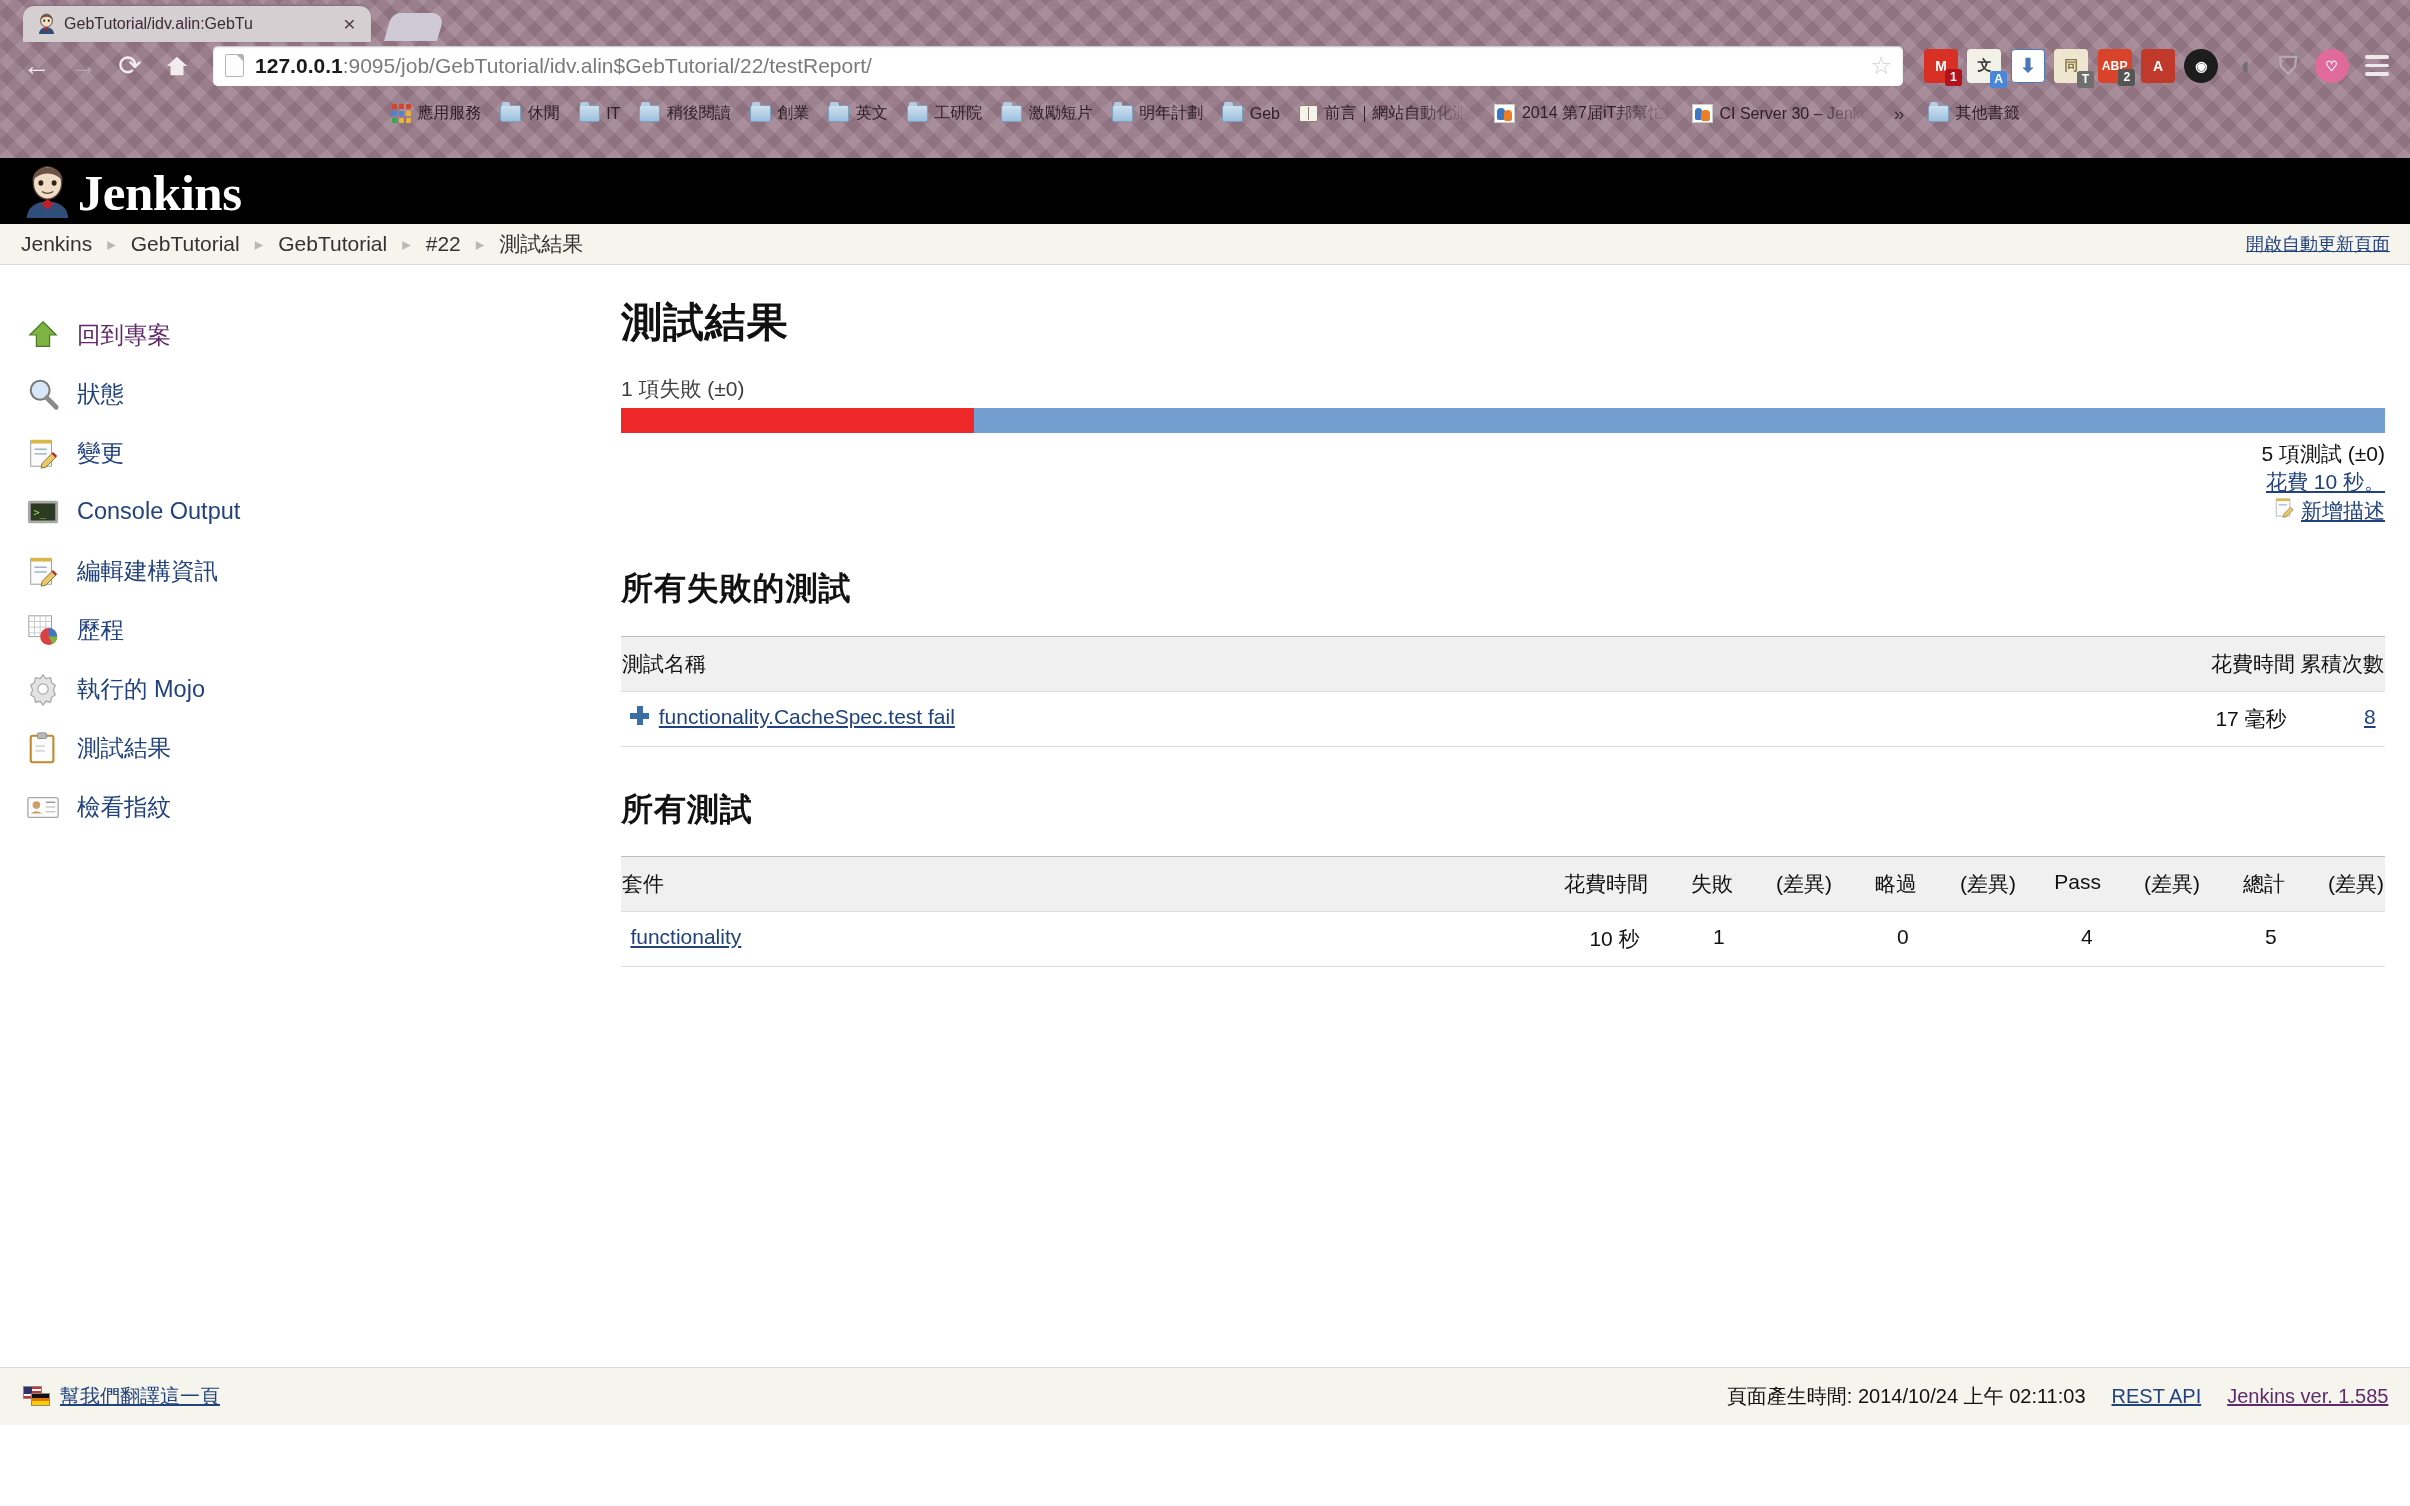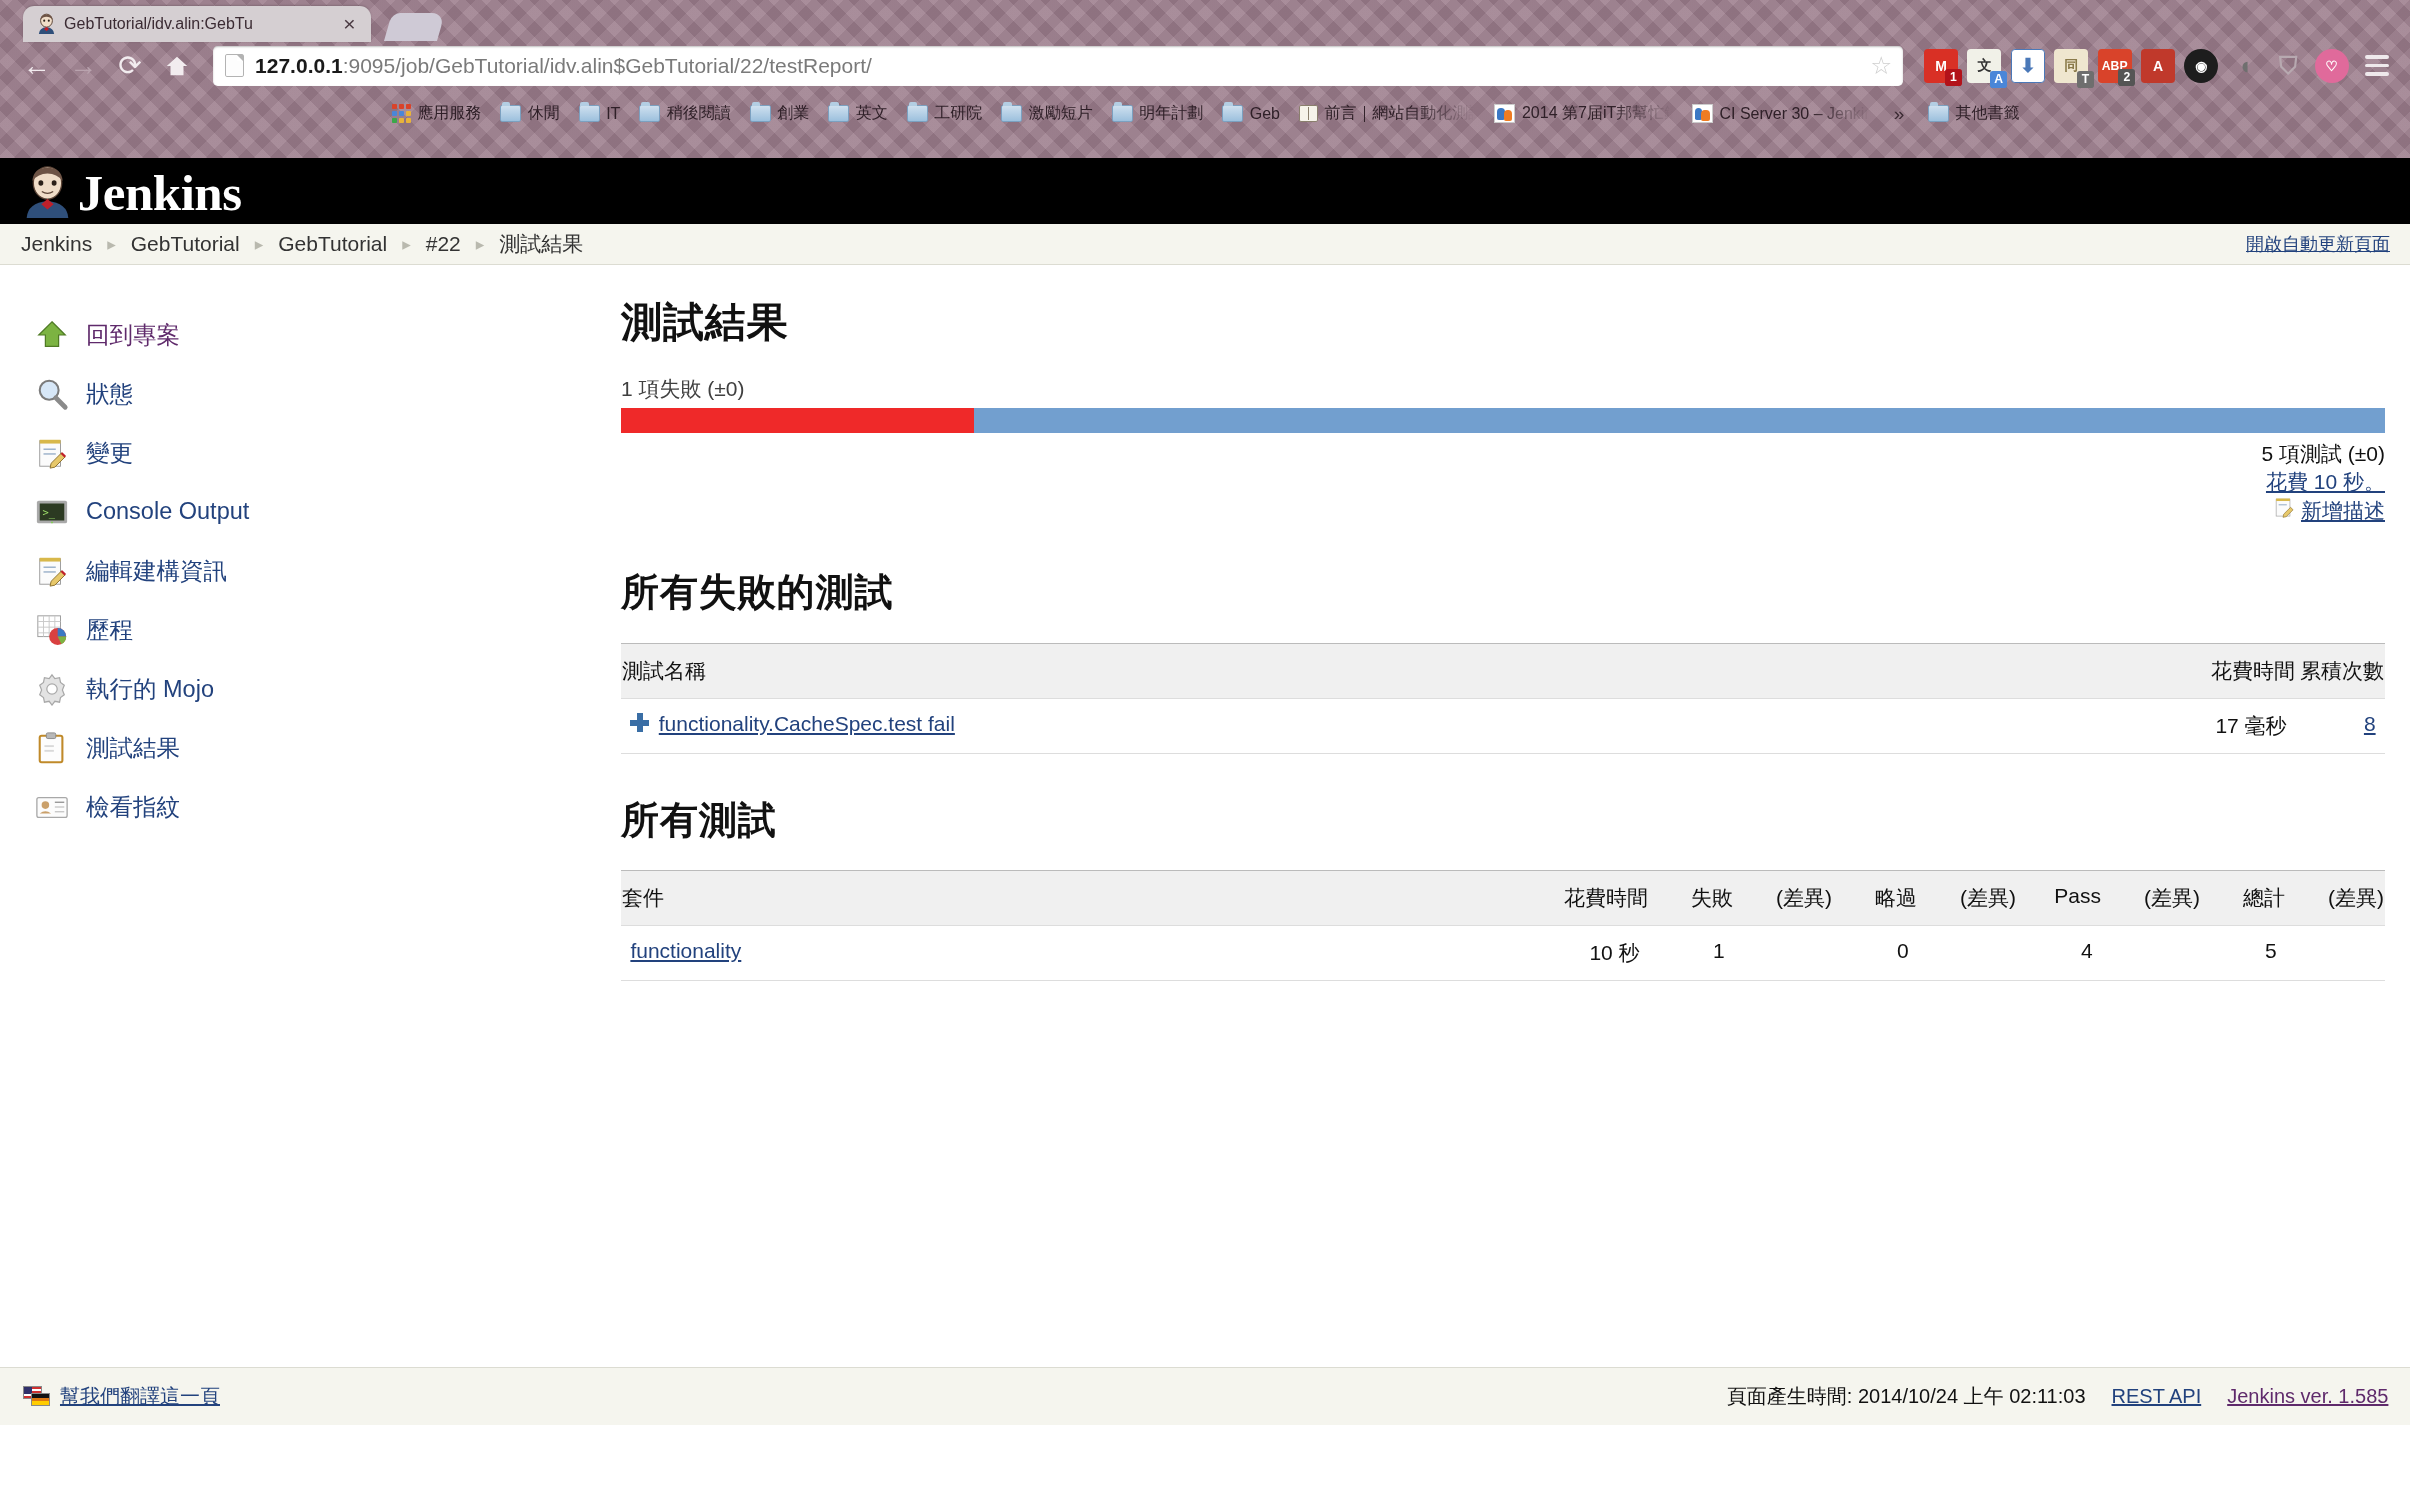--- a/index.html
+++ b/index.html
@@ -131,28 +131,28 @@
     display:flex; align-items:center; padding:0 21px;
   }
   .crumb { font-size:21px; color:#333; cursor:pointer; }
   .crumb.link { color:#333; }
   .crumb-sep { color:#b9b9ae; font-size:17px; padding:0 15px; }
   .autorefresh { margin-left:auto; font-size:18px; color:#22427d; text-decoration:underline; cursor:pointer; }
 
   .page-body { display:flex; min-height:1102px; background:#fff; }
 
   .sidebar { width:621px; flex:none; padding:40px 0 0 26px; }
-  .side-item { display:flex; align-items:center; gap:17px; height:59px; cursor:pointer;margin-left:9px; }
+  .side-item { display:flex; align-items:center; gap:17px; height:59px; cursor:pointer; }
   .side-icon { width:34px; height:34px; flex:none; position:relative; }
   .side-label { font-size:23.5px; color:#22427d; }
   .side-label.purple { color:#5f2a6b; }
 
   .main { flex:1; padding:30px 26px 0 0; }
   .h1 { font-size:41px; font-weight:bold; color:#111; margin:0 0 24.5px 0; letter-spacing:0.9px; }
-  .h2 { font-size:38px; font-weight:bold; color:#111; margin:41px 0 24.5px 0; letter-spacing:0.9px; }
+  .h2 { font-size:32px; font-weight:bold; color:#111; margin:41px 0 24.5px 0; letter-spacing:0.9px; }
   .fail-count { font-size:21px; color:#404040; margin-bottom:5.6px; }
 
   .progress { height:24.5px; width:100%; display:flex; }
   .progress .red { background:#ef2929; }
   .progress .blue { background:#729fcf; }
 
   .summary-right { text-align:right; margin-top:7.5px; font-size:21px; color:#111; line-height:1.34; }
   .summary-right a { color:#22427d; text-decoration:underline; cursor:pointer; }
   .desc-row { display:flex; align-items:center; justify-content:flex-end; gap:5.6px; }
 

